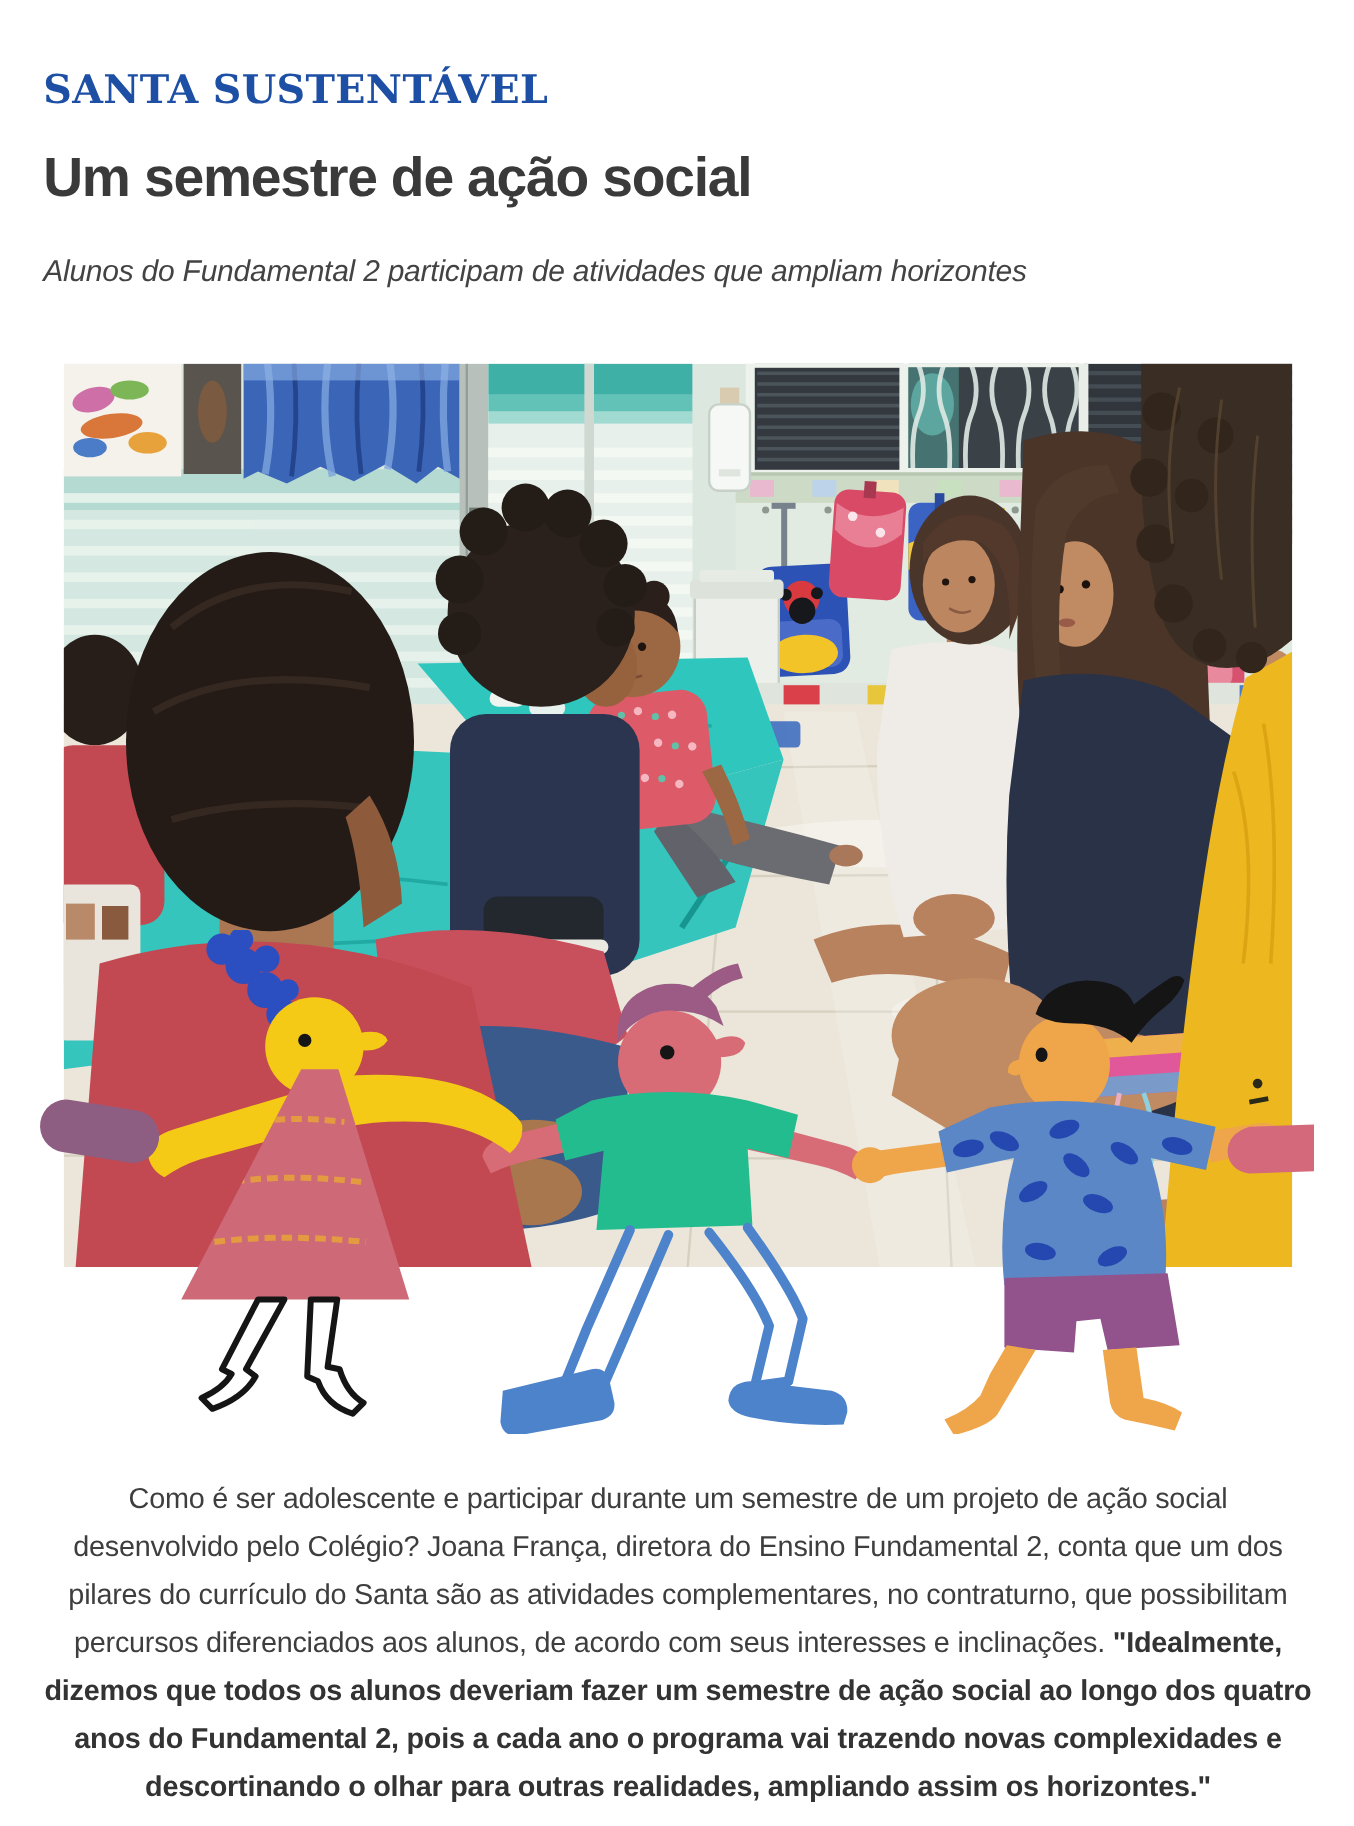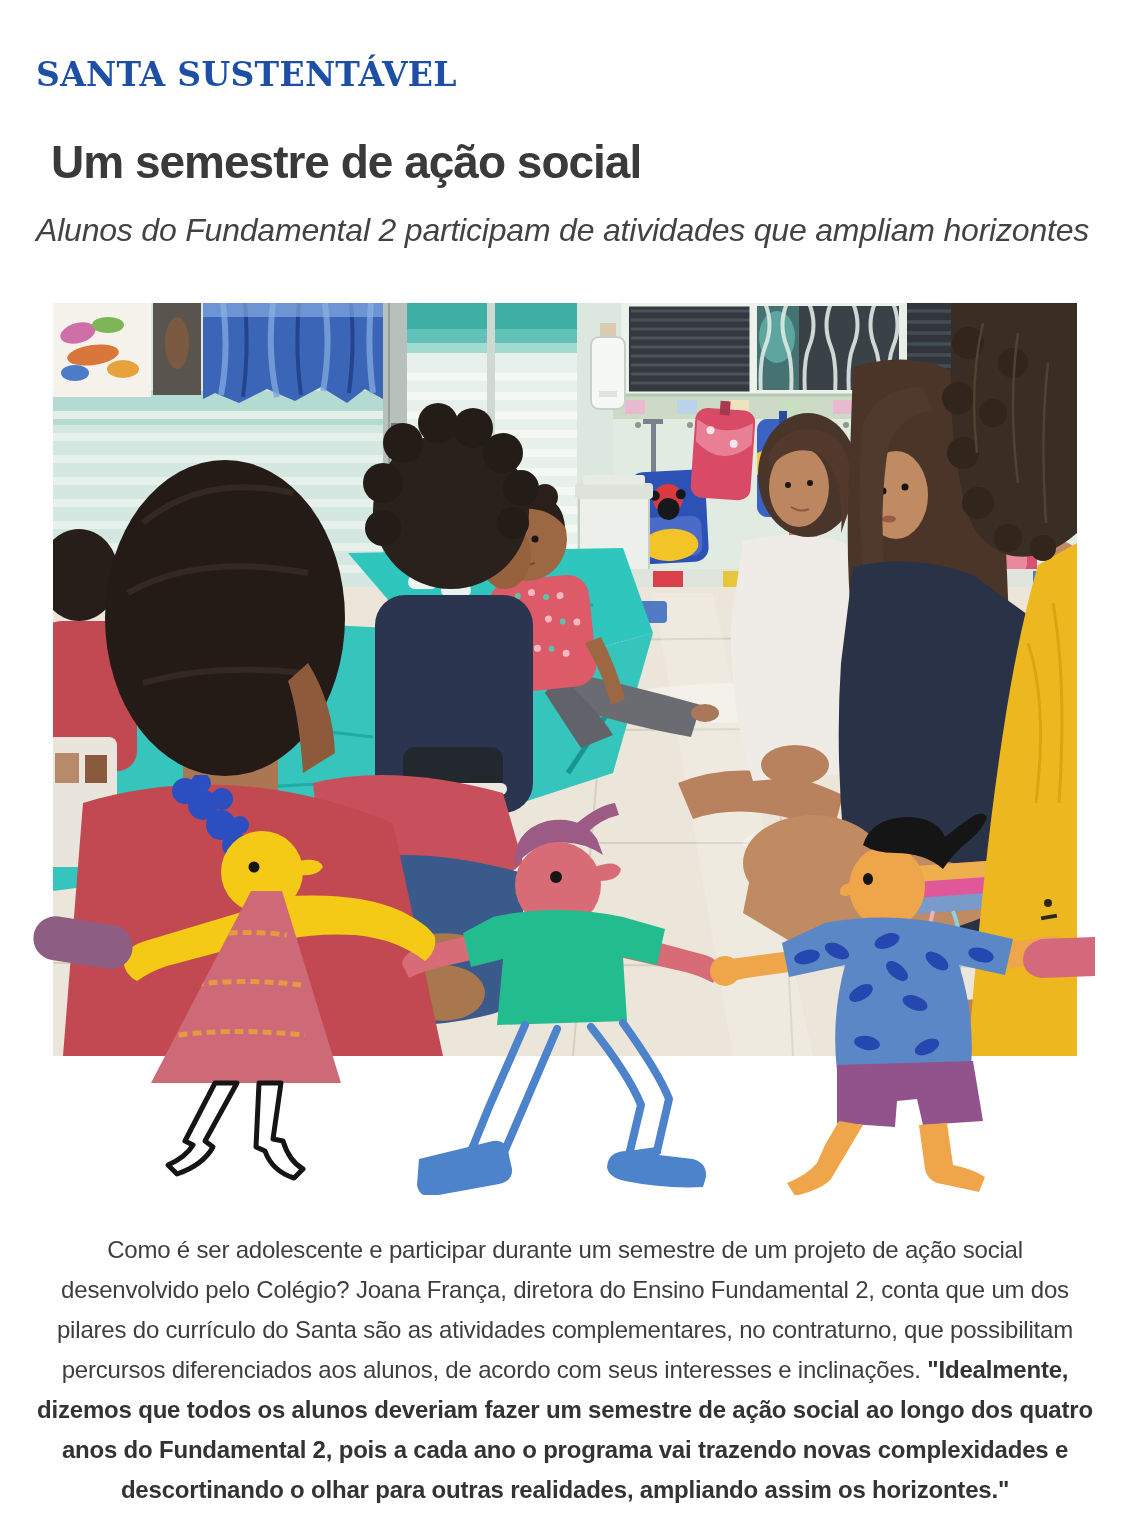--- a/index.html
+++ b/index.html
@@ -7,27 +7,27 @@
     width:1128px;height:1522px;overflow:hidden;position:relative;
     background:#ffffff;font-family:"Liberation Sans",sans-serif;
   }
   .abs{position:absolute;}
   .kicker{
     left:36px;top:55px;
     font-family:"DejaVu Serif",serif;font-weight:700;font-size:33px;
     letter-spacing:.3px;color:var(--kicker-blue,#1d4fa5);
   }
   .headline{
-    left:36px;top:122px;margin:15px;
+    left:36px;top:122px;margin:0;
     font-size:46px;font-weight:700;letter-spacing:-1px;
     color:var(--title-gray,#3a3a3a);line-height:1.1;
   }
   .subhead{
     left:36px;top:212px;margin:0;
-    font-size:32px;font-style:italic;letter-spacing:-.2px;
+    font-size:25px;font-style:italic;letter-spacing:-.2px;
     color:var(--subtitle-gray,#434343);
   }
   .hero{left:0;top:0;width:1128px;height:1220px;margin:0;}
   .photo{left:53px;top:303px;width:1024px;height:753px;overflow:hidden;}
   .photo svg{display:block;width:100%;height:100%;}
   .dolls{left:25px;top:775px;width:1075px;height:420px;pointer-events:none;}
   .body-text{
     left:36px;top:1230px;width:1058px;margin:0;
     font-size:24px;line-height:40px;letter-spacing:-.2px;
     color:var(--body-gray,#3e3e3e);

